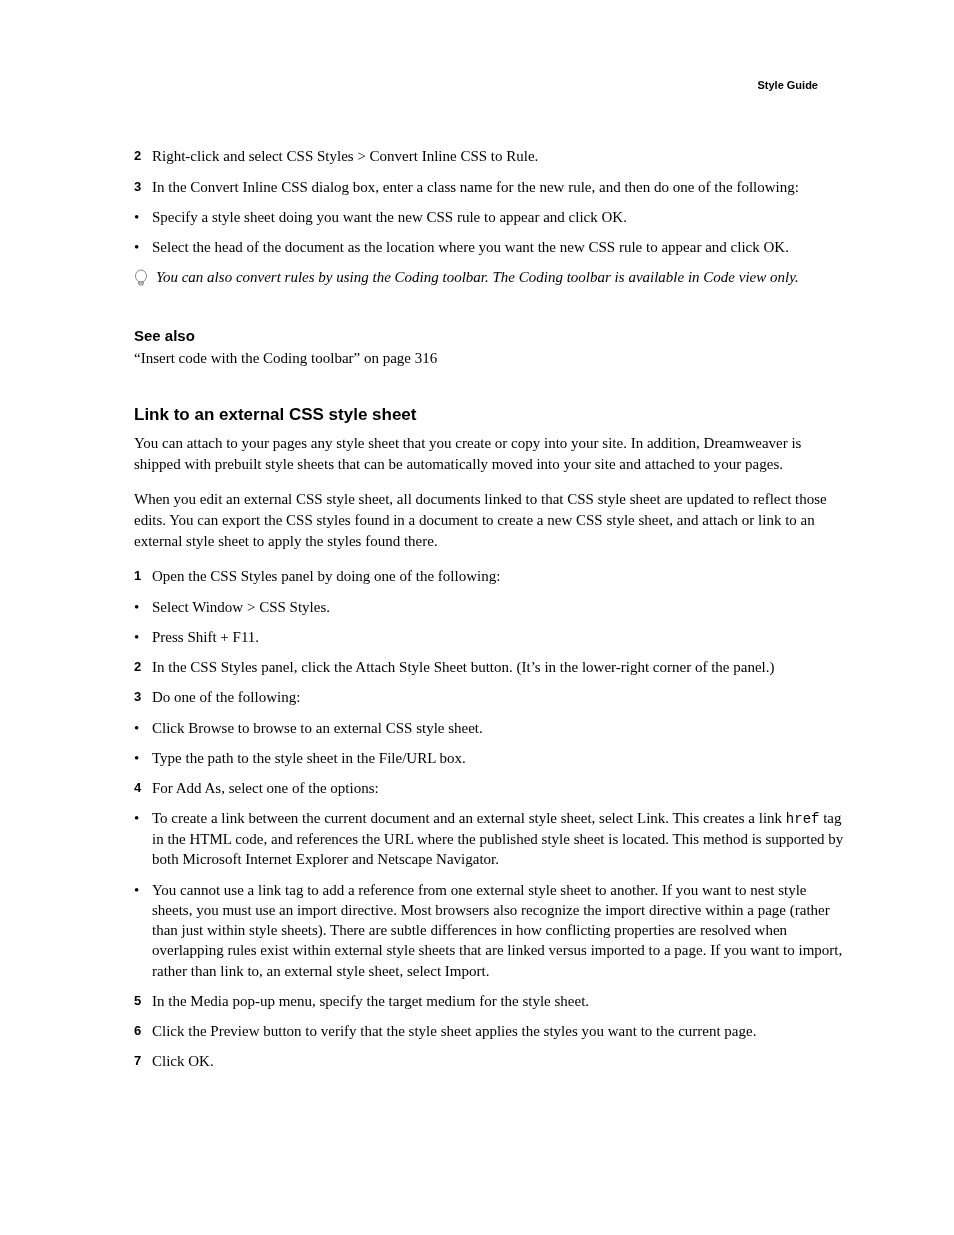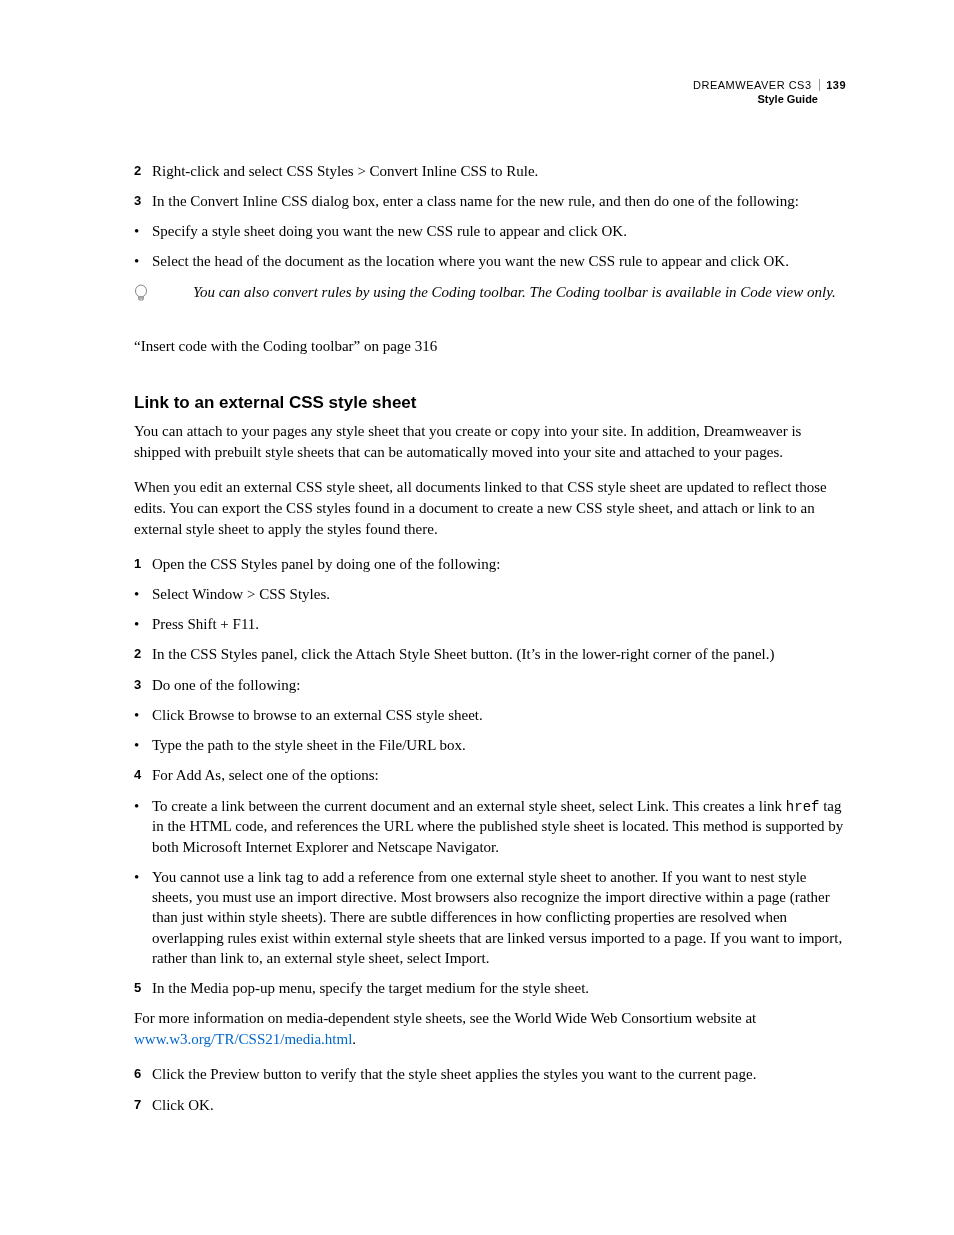--- a/index.html
+++ b/index.html
@@ -65,21 +65,20 @@
   }
   .tip-icon svg {
     width: 14px;
     height: 20px;
   }
   .tip-text {
     flex: 1;
     font-style: italic;
     font-size: 15px;
     line-height: 1.35;
-    margin-left: 37px;
   }
   .see-also-heading {
     font-family: "Myriad Pro", Arial, sans-serif;
     font-weight: bold;
     font-size: 15px;
     margin-bottom: 6px;
     margin-top: 34px;
   }
   .see-also-text {
     font-size: 15px;
@@ -104,24 +103,20 @@
     font-size: 14px;
     margin-top: 35px;
   }
 </style>
 </head>
 <body>
 
 <div class="page">
 
   <div class="header">
-    <div class="header-line1">
-      <span>DREAMWEAVER CS3</span>
-      <span class="header-pagenum">139</span>
-    </div>
     <div class="header-line2">Style Guide</div>
   </div>
 
   <div class="item">
     <div class="marker">2</div>
     <div class="item-text">Right-click and select CSS Styles &gt; Convert Inline CSS to Rule.</div>
   </div>
 
   <div class="item">
     <div class="marker">3</div>
@@ -142,20 +137,21 @@
     <div class="tip-icon">
       <svg viewBox="0 0 14 20">
         <ellipse cx="7" cy="7" rx="5.5" ry="6" fill="none" stroke="#888" stroke-width="1"></ellipse>
         <path d="M4.5 13 L9.5 13 L9 16 L5 16 Z" fill="none" stroke="#888" stroke-width="1"></path>
         <line x1="5" y1="14.5" x2="9" y2="14.5" stroke="#888" stroke-width="0.6"></line>
       </svg>
     </div>
     <div class="tip-text">You can also convert rules by using the Coding toolbar. The Coding toolbar is available in Code view only.</div>
   </div>
 
+  <div class="see-also-heading">See also</div>
   <div class="see-also-text">“Insert code with the Coding toolbar” on page 316</div>
 
   <div class="section-heading">Link to an external CSS style sheet</div>
   <div class="para">You can attach to your pages any style sheet that you create or copy into your site. In addition, Dreamweaver is shipped with prebuilt style sheets that can be automatically moved into your site and attached to your pages.</div>
   <div class="para">When you edit an external CSS style sheet, all documents linked to that CSS style sheet are updated to reflect those edits. You can export the CSS styles found in a document to create a new CSS style sheet, and attach or link to an external style sheet to apply the styles found there.</div>
 
   <div class="item">
     <div class="marker">1</div>
     <div class="item-text">Open the CSS Styles panel by doing one of the following:</div>
   </div>
@@ -205,23 +201,20 @@
   <div class="item">
     <div class="bullet-marker">•</div>
     <div class="item-text">You cannot use a link tag to add a reference from one external style sheet to another. If you want to nest style sheets, you must use an import directive. Most browsers also recognize the import directive within a page (rather than just within style sheets). There are subtle differences in how conflicting properties are resolved when overlapping rules exist within external style sheets that are linked versus imported to a page. If you want to import, rather than link to, an external style sheet, select Import.</div>
   </div>
 
   <div class="item">
     <div class="marker">5</div>
     <div class="item-text">In the Media pop-up menu, specify the target medium for the style sheet.</div>
   </div>
 
-  <div class="para">
-    <span>For more information on media-dependent style sheets, see the World Wide Web Consortium website at </span><span class="link">www.w3.org/TR/CSS21/media.html</span><span>.</span>
-  </div>
 
   <div class="item">
     <div class="marker">6</div>
     <div class="item-text">Click the Preview button to verify that the style sheet applies the styles you want to the current page.</div>
   </div>
 
 
   <div class="item">
     <div class="marker">7</div>
     <div class="item-text">Click OK.</div>

